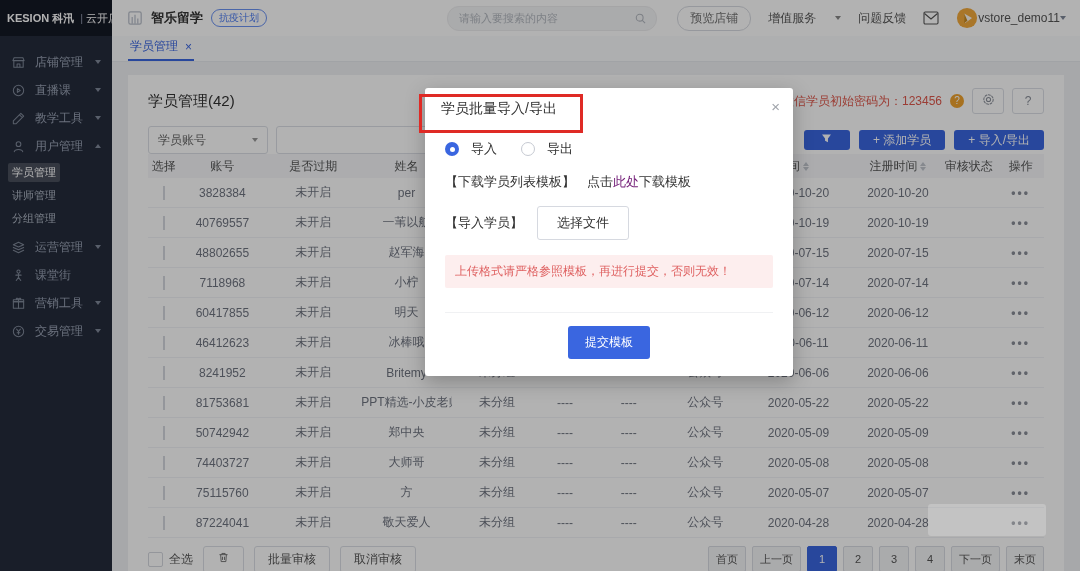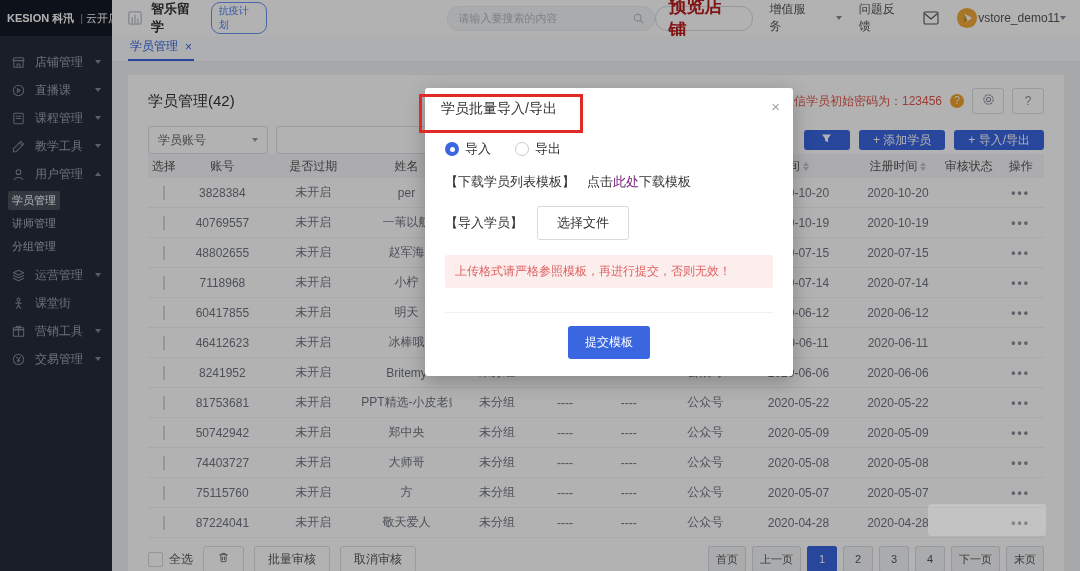--- a/index.html
+++ b/index.html
@@ -25,21 +25,21 @@
   
   .topbar{position:absolute;left:112px;top:0;width:968px;height:36px;background:#fff;display:flex;align-items:center;padding:0 14px;box-sizing:border-box;z-index:1;}
   .store-icon{width:18px;height:18px;color:#b9bfca;margin-right:7px;display:flex;}
   .store-name{font-size:13px;font-weight:bold;color:#333;margin-right:8px;}
   .plan-badge{font-size:10px;color:#4a7af0;border:1px solid #6b92f2;border-radius:9px;padding:1px 7px;}
   .tb-search{margin-left:180px;width:190px;height:23px;background:#f4f5f7;border:1px solid #ececee;border-radius:12px;display:flex;align-items:center;padding:0 9px;}
   .tb-search input{flex:1;border:none;background:transparent;outline:none;font-size:11px;color:#666;font-family:inherit;}
   .tb-search input::placeholder{color:#b3b8bf;}
   .tb-search .sicon{width:13px;height:13px;color:#b3b8bf;display:flex;}
   .tb-right{margin-left:auto;display:flex;align-items:center;gap:17px;}
-  .pill-btn{border:1px solid #d7dae1;border-radius:12px;height:23px;padding:0 12px;font-size:18px;color:#b91c1c;display:flex;align-items:center;cursor:pointer;background:#fff;font-weight:bold;}
+  .pill-btn{border:1px solid #d7dae1;border-radius:12px;height:23px;padding:0 12px;font-size:12px;color:#737373;display:flex;align-items:center;cursor:pointer;background:#fff;}
   .tb-link{font-size:12px;color:#555;display:flex;align-items:center;gap:19px;cursor:pointer;}
   .tb-link .caret.down{border-top-color:#888;}
   .mail{width:16px;height:14px;color:#555;display:flex;cursor:pointer;}
   .tb-user{display:flex;align-items:center;gap:0;cursor:pointer;}
   .avatar{width:22px;height:22px;display:flex;}
   .uname{font-size:12px;color:#555;}
 
   
   .tabbar{position:absolute;left:112px;top:36px;width:968px;height:26px;background:#fafbfc;border-bottom:1px solid #e7eaee;display:flex;align-items:flex-end;padding:0 16px;box-sizing:border-box;z-index:1;}
   .tab{font-size:12px;color:#3a66e0;border-bottom:2px solid #3a66e0;padding:3px 2px 4px;display:flex;align-items:center;gap:7px;cursor:pointer;}
@@ -91,21 +91,21 @@
   .pg.active{background:#3a66e0;color:#fff;border-color:#3a66e0;}
 
   
   .overlay{position:absolute;inset:0;background:rgba(0,0,0,.30);z-index:50;}
   .patch{position:absolute;left:928px;top:504px;width:118px;height:32px;background:rgba(255,255,255,.22);border-radius:3px;z-index:55;}
   .modal{position:absolute;left:425px;top:88px;width:368px;background:#fff;border-radius:3px;box-shadow:0 6px 20px rgba(0,0,0,.25);z-index:60;box-sizing:border-box;}
   .m-head{padding:12px 16px 8px;font-size:14px;color:#333;position:relative;}
   .m-close{position:absolute;right:13px;top:10px;color:#a0a4ab;font-size:15px;cursor:pointer;}
   .m-body{padding:6px 20px 0;}
   .radio-row{display:flex;gap:24px;align-items:center;font-size:13px;color:#333;margin-top:8px;}
-  .radio-opt{display:flex;align-items:center;gap:6px;cursor:pointer;}
+  .radio-opt{display:flex;align-items:center;gap:12px;cursor:pointer;}
   .radio{width:14px;height:14px;border-radius:50%;box-sizing:border-box;position:relative;}
   .radio.on{background:#3a66e0;}
   .radio.on::after{content:"";position:absolute;left:4.5px;top:4.5px;width:5px;height:5px;border-radius:50%;background:#fff;}
   .radio.off{border:1px solid #c6cad2;background:#fff;}
   .m-row{margin-top:15px;font-size:13px;color:#333;display:flex;align-items:center;}
   .m-row .gap{width:12px;}
   .link{color:#701a75;cursor:pointer;}
   .choose-btn{margin-left:14px;border:1px solid #d6d9e0;border-radius:3px;padding:7px 19px;font-size:13px;color:#333;background:#fff;font-weight:500;cursor:pointer;font-family:inherit;}
   .warn{margin-top:15px;background:#fdeeee;color:#df6161;font-size:12px;padding:8px 10px;border-radius:2px;}
   .m-foot{margin-top:24px;border-top:1px solid #f0f1f3;padding:13px 0 17px;text-align:center;}
@@ -134,30 +134,20 @@
           <span class="caret down"></span>
         </div>
         <div class="sb-item">
           <span class="sb-icon">
             <svg viewBox="0 0 16 16" width="15" height="15" fill="none" stroke="currentColor" stroke-width="1.1" stroke-linecap="round" stroke-linejoin="round">
               <circle cx="8" cy="8" r="5.5"></circle>
               <path d="M6.8 6l3 2-3 2z"></path>
             </svg>
           </span>
           <span class="sb-label">直播课</span>
-          <span class="caret down"></span>
-        </div>
-        <div class="sb-item">
-          <span class="sb-icon">
-            <svg viewBox="0 0 16 16" width="15" height="15" fill="none" stroke="currentColor" stroke-width="1.1" stroke-linecap="round" stroke-linejoin="round">
-              <rect x="3" y="2.5" width="10" height="11" rx="1"></rect>
-              <path d="M5.5 5.5h5M5.5 8h5"></path>
-            </svg>
-          </span>
-          <span class="sb-label">课程管理</span>
           <span class="caret down"></span>
         </div>
         <div class="sb-item">
           <span class="sb-icon">
             <svg viewBox="0 0 16 16" width="15" height="15" fill="none" stroke="currentColor" stroke-width="1.1" stroke-linecap="round" stroke-linejoin="round">
               <path d="M2.5 10.5l8-8 3 3-8 8h-3zM9 4l3 3"></path>
             </svg>
           </span>
           <span class="sb-label">教学工具</span>
           <span class="caret down"></span>

